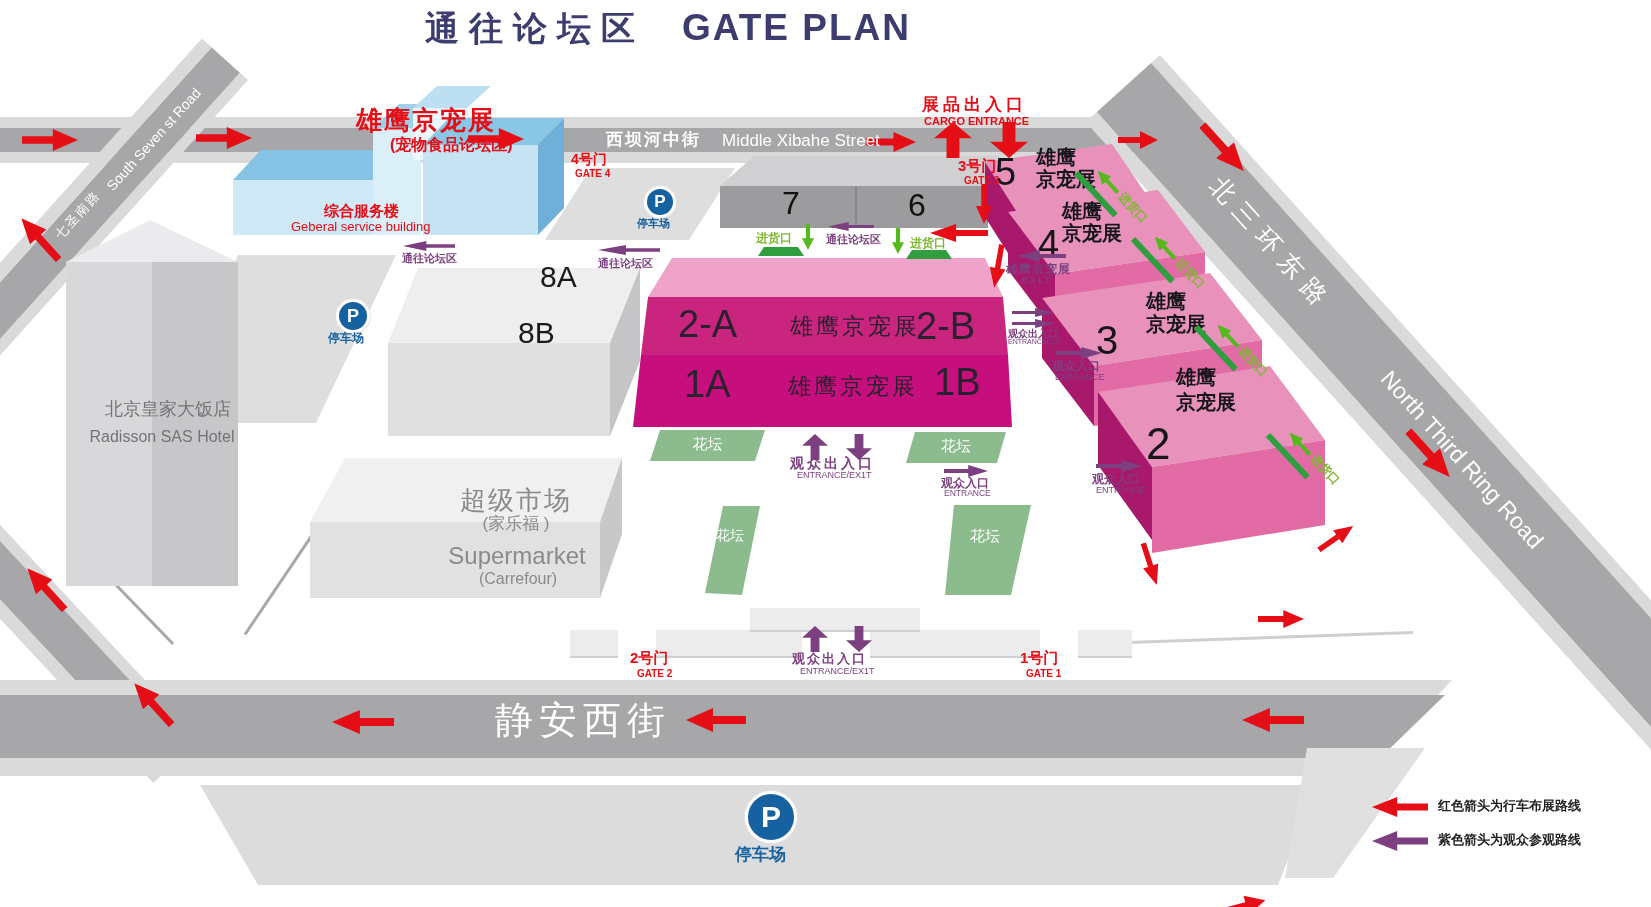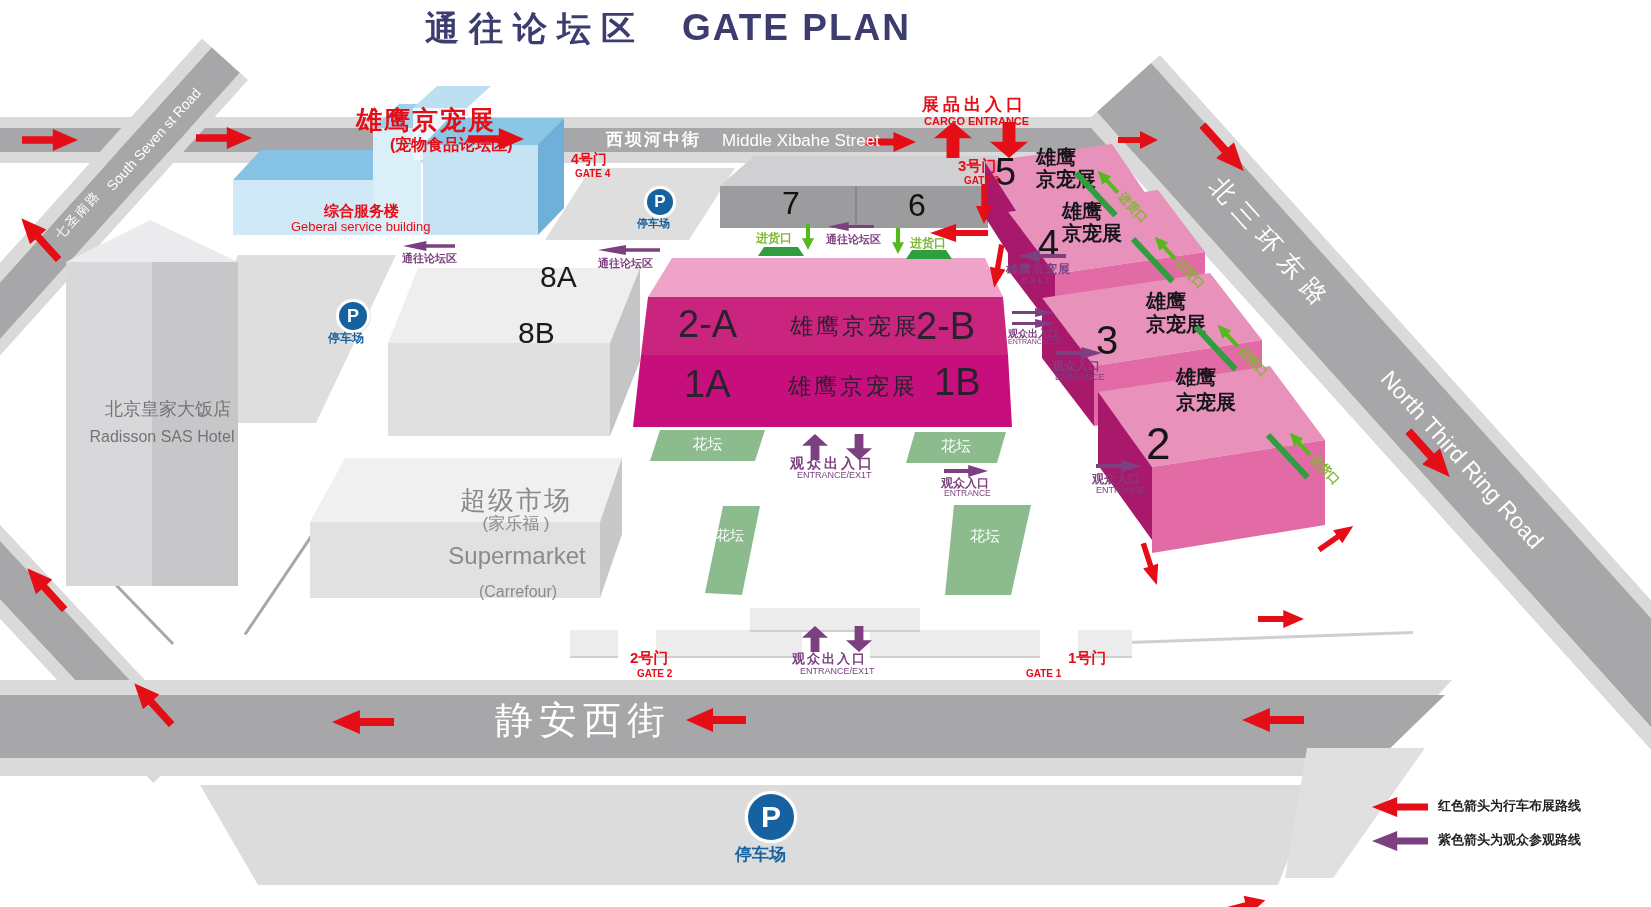--- a/index.html
+++ b/index.html
@@ -83,21 +83,21 @@
   <div class="e" style="left:152px;top:262px;width:86px;height:324px;background:#c7c7c9;"></div>
   <div class="t ctr" style="left:92px;top:400px;width:152px;font-size:18px;color:#737376;">北京皇家大饭店</div>
   <div class="t ctr" style="left:78px;top:428px;width:168px;font-size:16px;color:#737376;">Radisson SAS Hotel</div>
 
   <div class="e" style="left:310px;top:458px;width:312px;height:64px;background:#f0f0f0;clip-path:polygon(35px 0,312px 0,290px 64px,0 64px);"></div>
   <div class="e" style="left:310px;top:522px;width:290px;height:76px;background:#e1e1e2;"></div>
   <div class="e" style="left:600px;top:458px;width:22px;height:140px;background:#c8c8ca;clip-path:polygon(0 64px,22px 0,22px 76px,0 140px);"></div>
   <div class="t ctr" style="left:446px;top:486px;width:140px;font-size:26px;color:#8a8a8c;letter-spacing:2px;">超级市场</div>
   <div class="t ctr" style="left:446px;top:515px;width:140px;font-size:17px;color:#8a8a8c;">(家乐福 )</div>
   <div class="t ctr" style="left:442px;top:543px;width:150px;font-size:24px;color:#8a8a8c;">Supermarket</div>
-  <div class="t ctr" style="left:448px;top:570px;width:140px;font-size:16px;color:#8a8a8c;margin-top:13px;">(Carrefour)</div>
+  <div class="t ctr" style="left:448px;top:570px;width:140px;font-size:16px;color:#8a8a8c;">(Carrefour)</div>
 
   <div class="e" style="left:388px;top:268px;width:252px;height:75px;background:#eeeeee;clip-path:polygon(30px 0,252px 0,222px 75px,0 75px);"></div>
   <div class="e" style="left:388px;top:343px;width:222px;height:93px;background:#e0e0e0;"></div>
   <div class="e" style="left:610px;top:268px;width:30px;height:168px;background:#c5c5c7;clip-path:polygon(30px 0,30px 93px,0 168px,0 75px);"></div>
   <div class="t" style="left:540px;top:260px;font-size:30px;color:#1a1a1a;">8A</div>
   <div class="t" style="left:518px;top:316px;font-size:30px;color:#1a1a1a;">8B</div>
 
   <div class="e" style="left:720px;top:156px;width:280px;height:30px;background:#d0d0d2;clip-path:polygon(34px 0,280px 0,268px 30px,0 30px);"></div>
   <div class="e" style="left:720px;top:186px;width:268px;height:42px;background:#9c9c9e;"></div>
   <div class="e" style="left:855px;top:186px;width:2px;height:42px;background:#88888a;"></div>
@@ -255,21 +255,21 @@
   <div class="ar red" style="left:1222px;top:896px;width:44px;height:20px;transform:rotate(-15deg);"></div>
 
   <div class="t redtxt" style="left:922px;top:96px;font-size:17px;letter-spacing:4px;">展品出入口</div>
   <div class="t redtxt" style="left:924px;top:115px;font-size:11px;">CARGO ENTRANCE</div>
   <div class="t redtxt" style="left:958px;top:158px;font-size:15px;">3号门</div>
   <div class="t redtxt" style="left:964px;top:175px;font-size:10px;">GATE 3</div>
   <div class="t redtxt" style="left:571px;top:152px;font-size:14px;">4号门</div>
   <div class="t redtxt" style="left:575px;top:168px;font-size:10px;">GATE 4</div>
   <div class="t redtxt" style="left:630px;top:650px;font-size:15px;">2号门</div>
   <div class="t redtxt" style="left:637px;top:668px;font-size:10px;">GATE 2</div>
-  <div class="t redtxt" style="left:1068px;top:650px;font-size:15px;">1号门</div>
+  <div class="t redtxt" style="left:1020px;top:650px;font-size:15px;">1号门</div>
   <div class="t redtxt" style="left:1026px;top:668px;font-size:10px;">GATE 1</div>
 
   <div class="pcircle" style="left:644px;top:186px;width:26px;height:26px;font-size:17px;">P</div>
   <div class="t ptxt" style="left:637px;top:217px;font-size:11px;">停车场</div>
   <div class="pcircle" style="left:336px;top:299px;width:28px;height:28px;font-size:18px;">P</div>
   <div class="t ptxt" style="left:328px;top:332px;font-size:12px;">停车场</div>
   <div class="pcircle" style="left:745px;top:791px;width:46px;height:46px;font-size:30px;">P</div>
   <div class="t ptxt" style="left:735px;top:846px;font-size:17px;">停车场</div>
 
   <div class="t whitetxt" style="left:606px;top:131px;font-size:17px;font-weight:bold;letter-spacing:2px;">西坝河中街</div>

